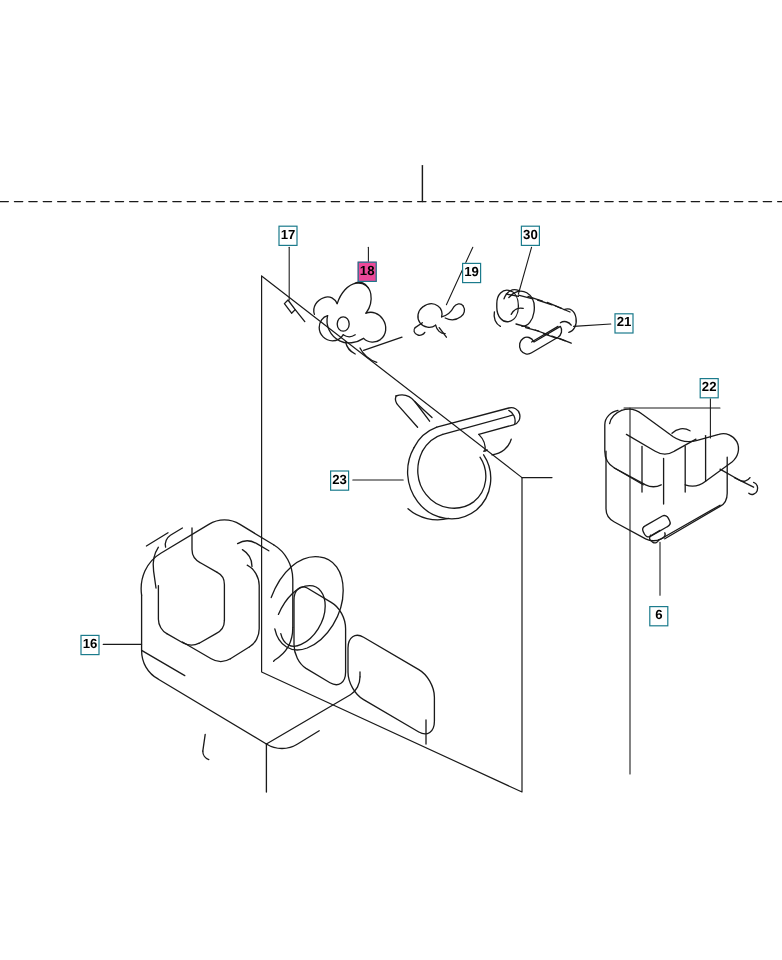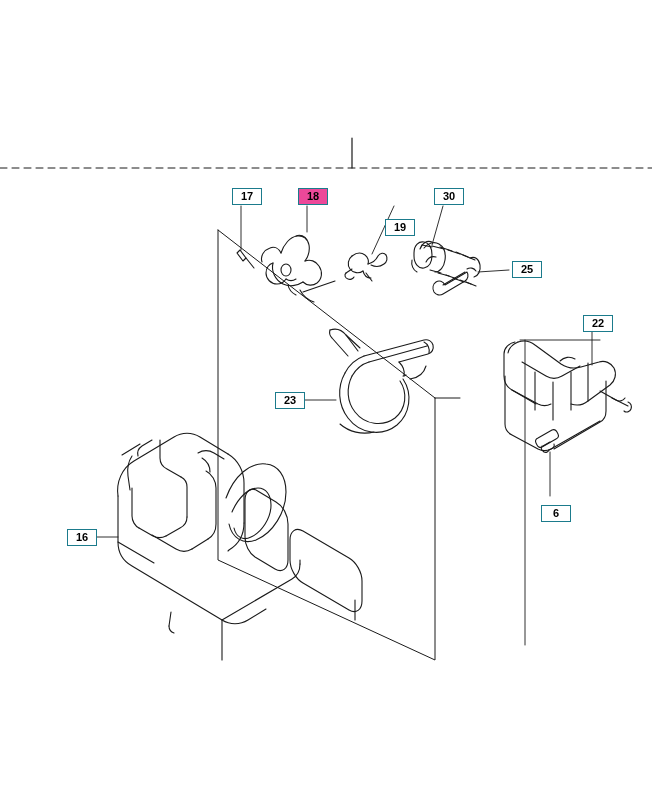--- a/index.html
+++ b/index.html
@@ -27,30 +27,31 @@
   .callout {
     position: absolute;
     box-sizing: border-box;
     border: 1px solid #1b7b8c;
     background: #ffffff;
     color: #000000;
     font-size: 11px;
     font-weight: bold;
     font-family: "Liberation Sans", sans-serif;
     line-height: 1;
-    width: 30px;
+    width: 16px;
     height: 17px;
     display: flex;
     align-items: center;
     justify-content: center;
     letter-spacing: 0px;
   }
   .callout.highlight {
     background: #ec4899;
     border-color: #1b7b8c;
+    margin-top: 30px;
   }
 </style>
 </head>
 <body>
 
 <div id="sheet">
 
   <svg id="drawing" viewBox="0 0 652 800" xmlns="http://www.w3.org/2000/svg">
     <g fill="none" stroke="#1a1a1a" stroke-width="1.1" stroke-linecap="round" stroke-linejoin="round">
 
@@ -220,21 +221,21 @@
   <div class="callout highlight" style="left:298px; top:188px;">
     <span>18</span>
   </div>
   <div class="callout" style="left:385px; top:188px;margin-top:31px;">
     <span>19</span>
   </div>
   <div class="callout" style="left:434px; top:188px;">
     <span>30</span>
   </div>
   <div class="callout" style="left:512px; top:261px;">
-    <span>25</span>
+    <span>21</span>
   </div>
   <div class="callout" style="left:583px; top:315px;">
     <span>22</span>
   </div>
   <div class="callout" style="left:275px; top:392px;text-align:center;">
     <span>23</span>
   </div>
   <div class="callout" style="left:541px; top:505px;">
     <span>6</span>
   </div>

